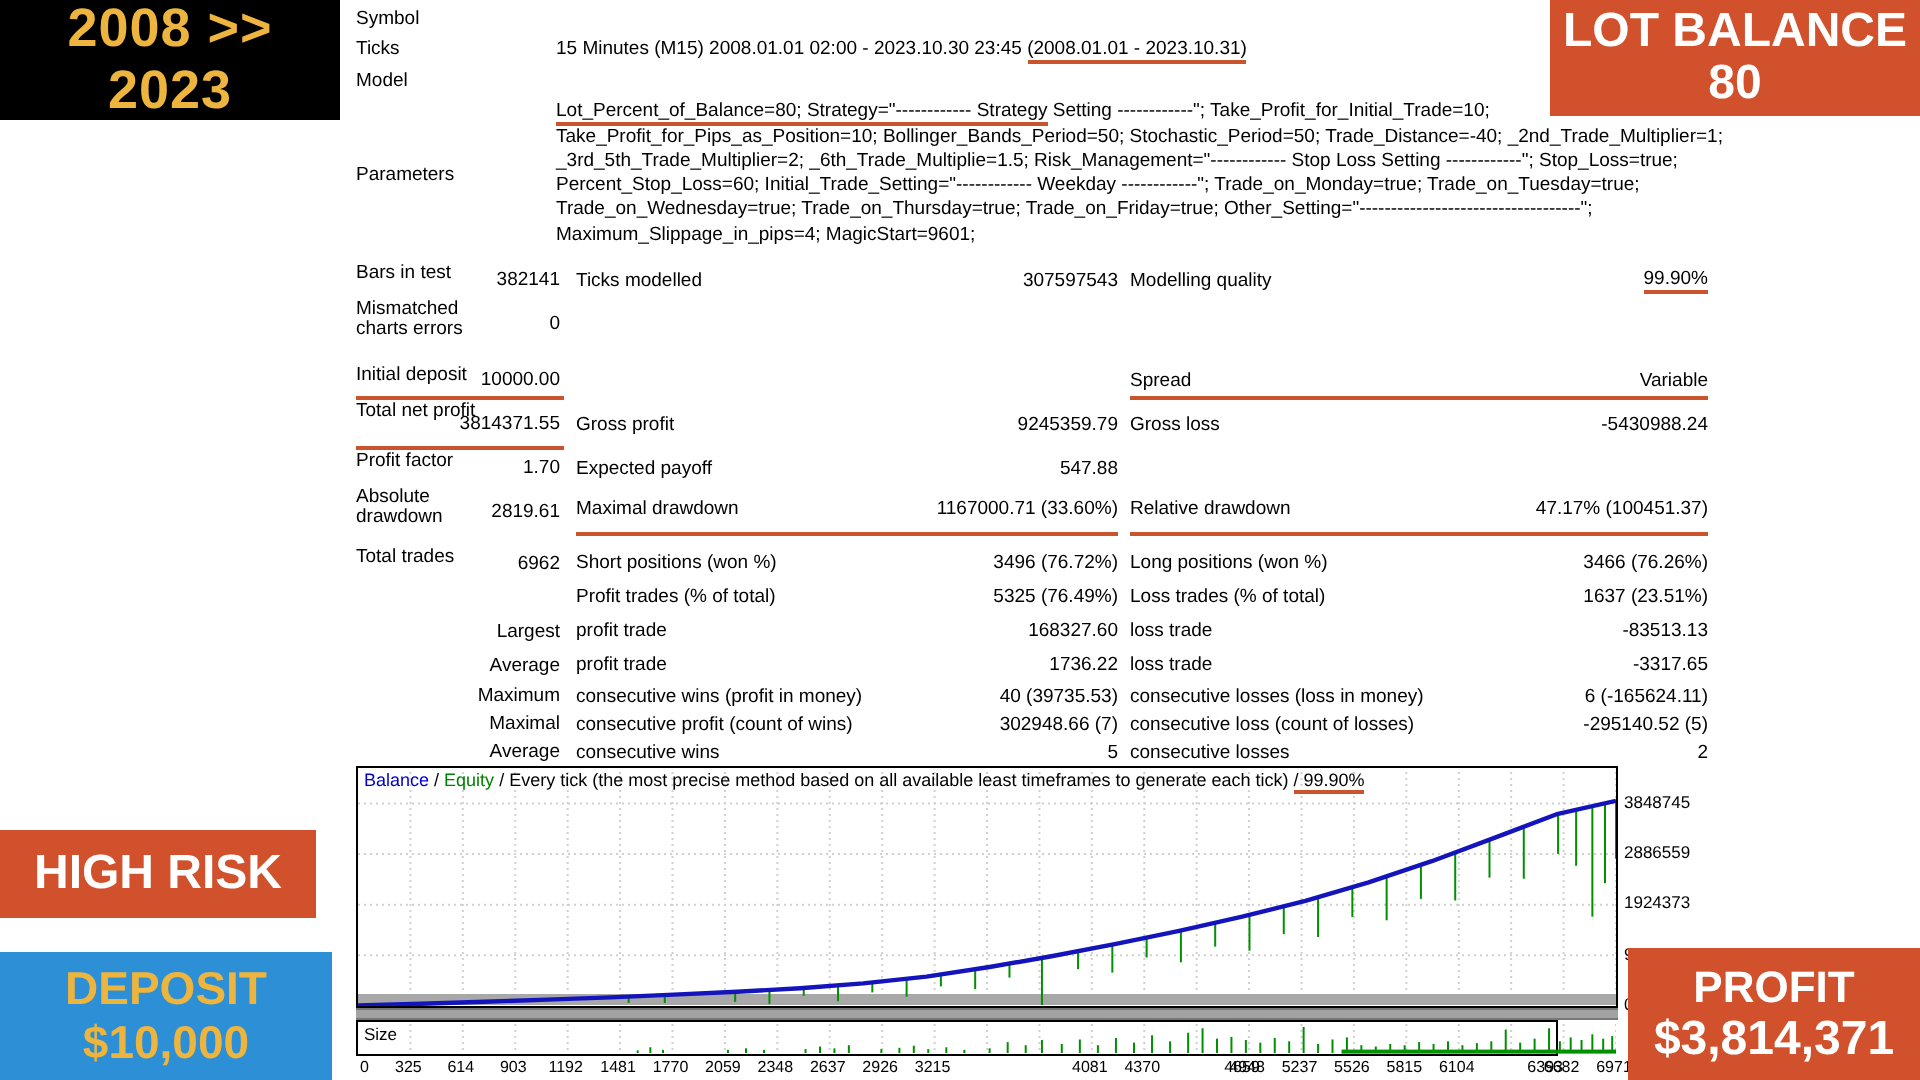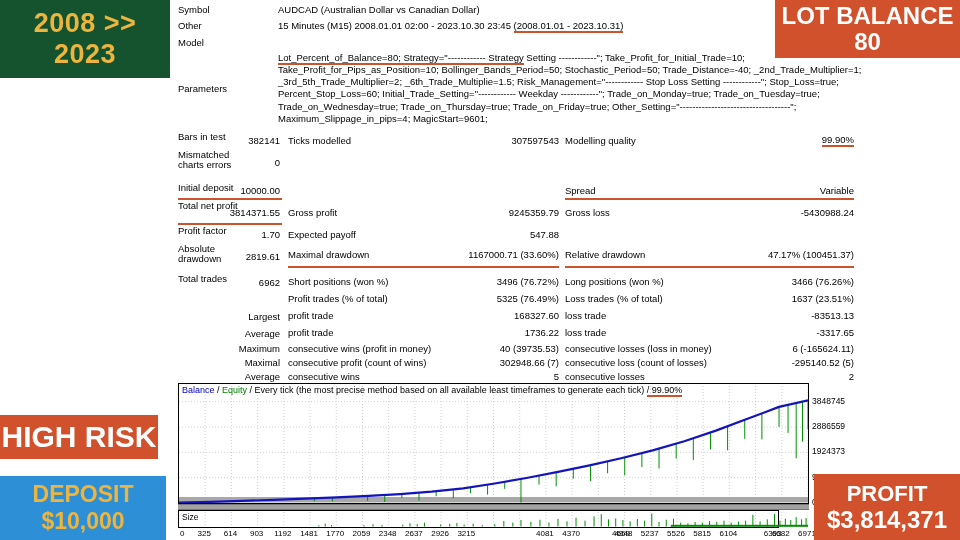--- a/index.html
+++ b/index.html
@@ -2,23 +2,23 @@
 <html><head>
 <meta charset="utf-8">
 <style>
   html,body{margin:0;padding:0;}
   body{width:960px;height:540px;position:relative;background:#fff;overflow:hidden;
        font-family:"Liberation Sans",sans-serif;color:#000;}
 
   
   .bn{position:absolute;display:flex;flex-direction:column;align-items:center;justify-content:center;
       font-weight:bold;z-index:10;text-align:center;}
-  .bn-tl{left:0;top:0;width:170px;height:78px;background:#14532d;color:#edb53e;font-size:27px;letter-spacing:.5px;}
+  .bn-tl{left:0;top:0;width:170px;height:60px;background:#000000;color:#edb53e;font-size:27px;letter-spacing:.5px;}
   .bn-tr{left:775px;top:0;width:185px;height:58px;background:#d0512b;color:#fff;font-size:24px;line-height:1.1;}
-  .bn-hr{left:0;top:415px;width:158px;height:44px;background:#d0512b;color:#fff;font-size:30px;}
+  .bn-hr{left:0;top:415px;width:158px;height:44px;background:#d0512b;color:#fff;font-size:24px;}
   .bn-dep{left:0;top:476px;width:166px;height:64px;background:#2d8fd5;color:#edb53e;font-size:23px;line-height:1.18;}
   .bn-pf{left:814px;top:474px;width:146px;height:66px;background:#d0512b;color:#fff;font-size:22px;line-height:1.15;}
   .bn-pf .l2{font-size:24px;}
 
   
   #report-info{position:absolute;left:178px;top:0;width:676px;font-size:9.5px;z-index:1;}
   .irow{display:flex;padding-top:4px;}
   .ilab{width:100px;flex:none;}
   .irow.center .ilab{align-self:center;}
   .iline{line-height:12.3px;white-space:nowrap;}
@@ -55,26 +55,23 @@
   .xlabels{position:absolute;left:178px;top:529px;width:631px;height:11px;font-size:8px;z-index:1;}
   .xl{position:absolute;top:0;transform:translateX(-50%);white-space:nowrap;}
   .xl0{transform:none;}
 </style>
 </head>
 <body>
 
 <div id="report-info">
     <div class="irow">
       <div class="ilab">Symbol</div>
-      <div>
-        <div class="iline"><span>AUDCAD (Australian Dollar vs Canadian Dollar)</span></div>
-      </div>
     </div>
     <div class="irow">
-      <div class="ilab">Other</div>
+      <div class="ilab">Ticks</div>
       <div>
         <div class="iline"><span>15 Minutes (M15) 2008.01.01 02:00 - 2023.10.30 23:45 </span><span class="uli">(2008.01.01 - 2023.10.31)</span></div>
       </div>
     </div>
     <div class="irow">
       <div class="ilab">Model</div>
     </div>
     <div class="irow center">
       <div class="ilab">Parameters</div>
       <div>

